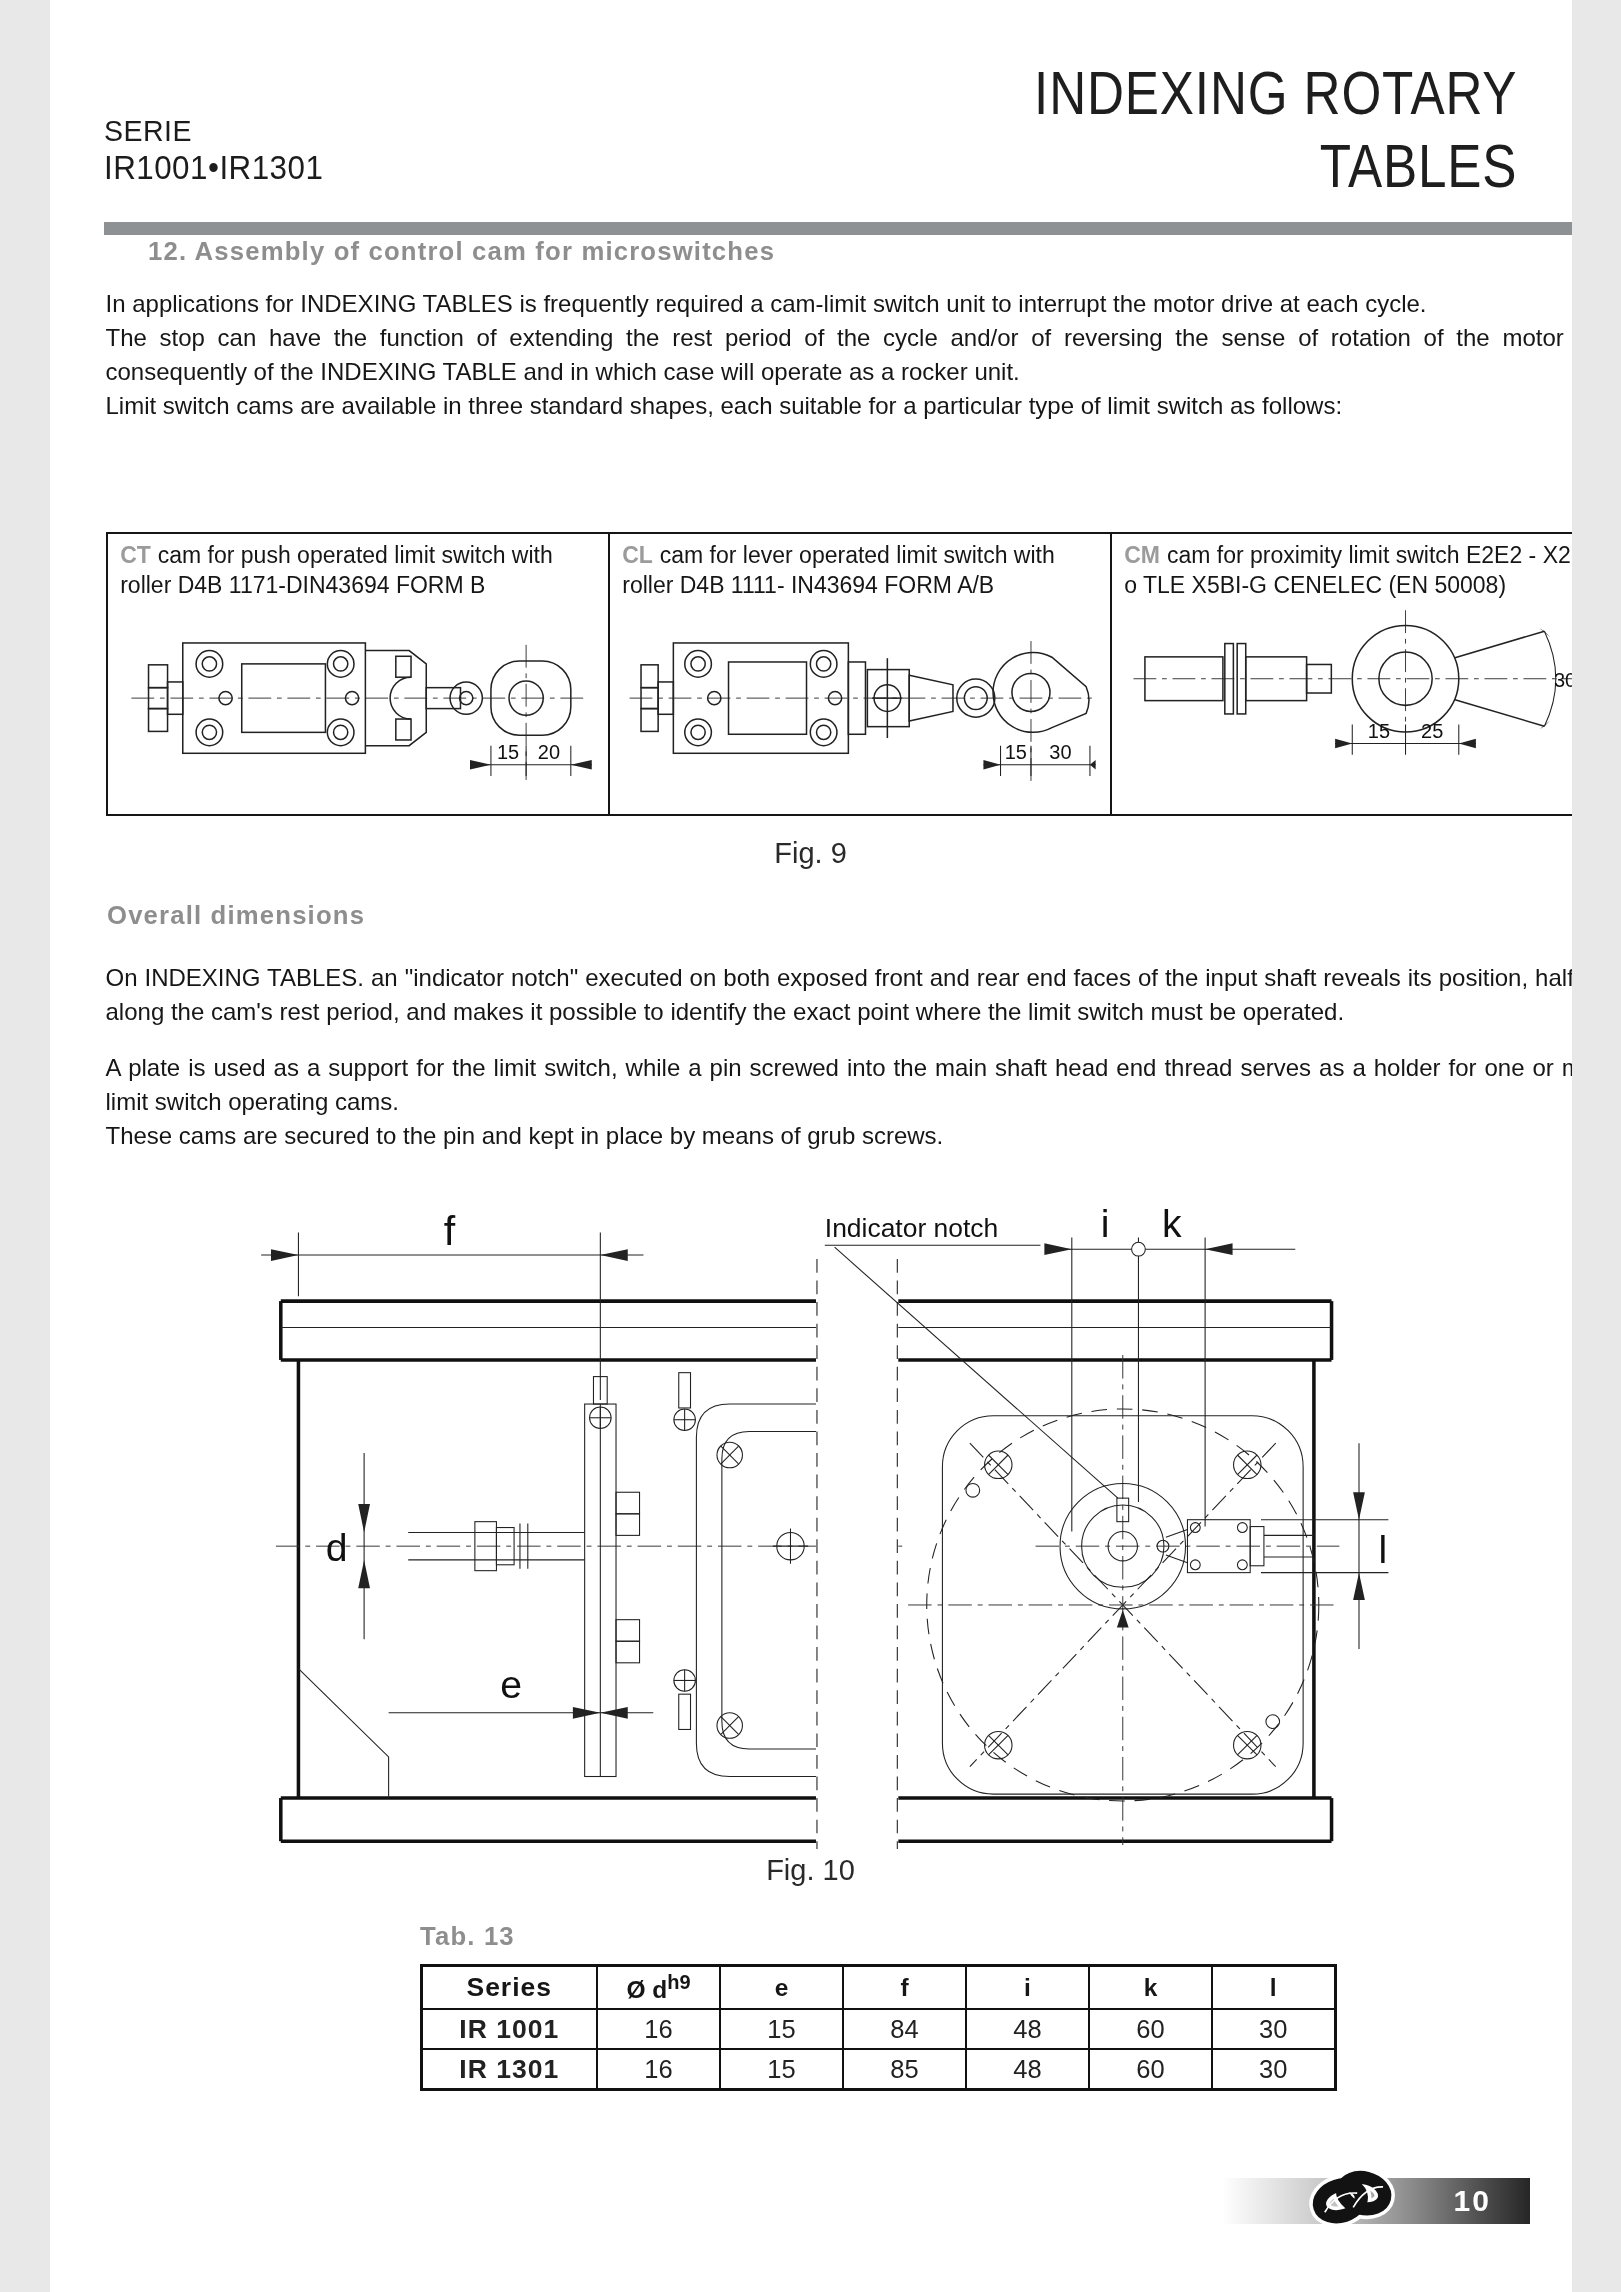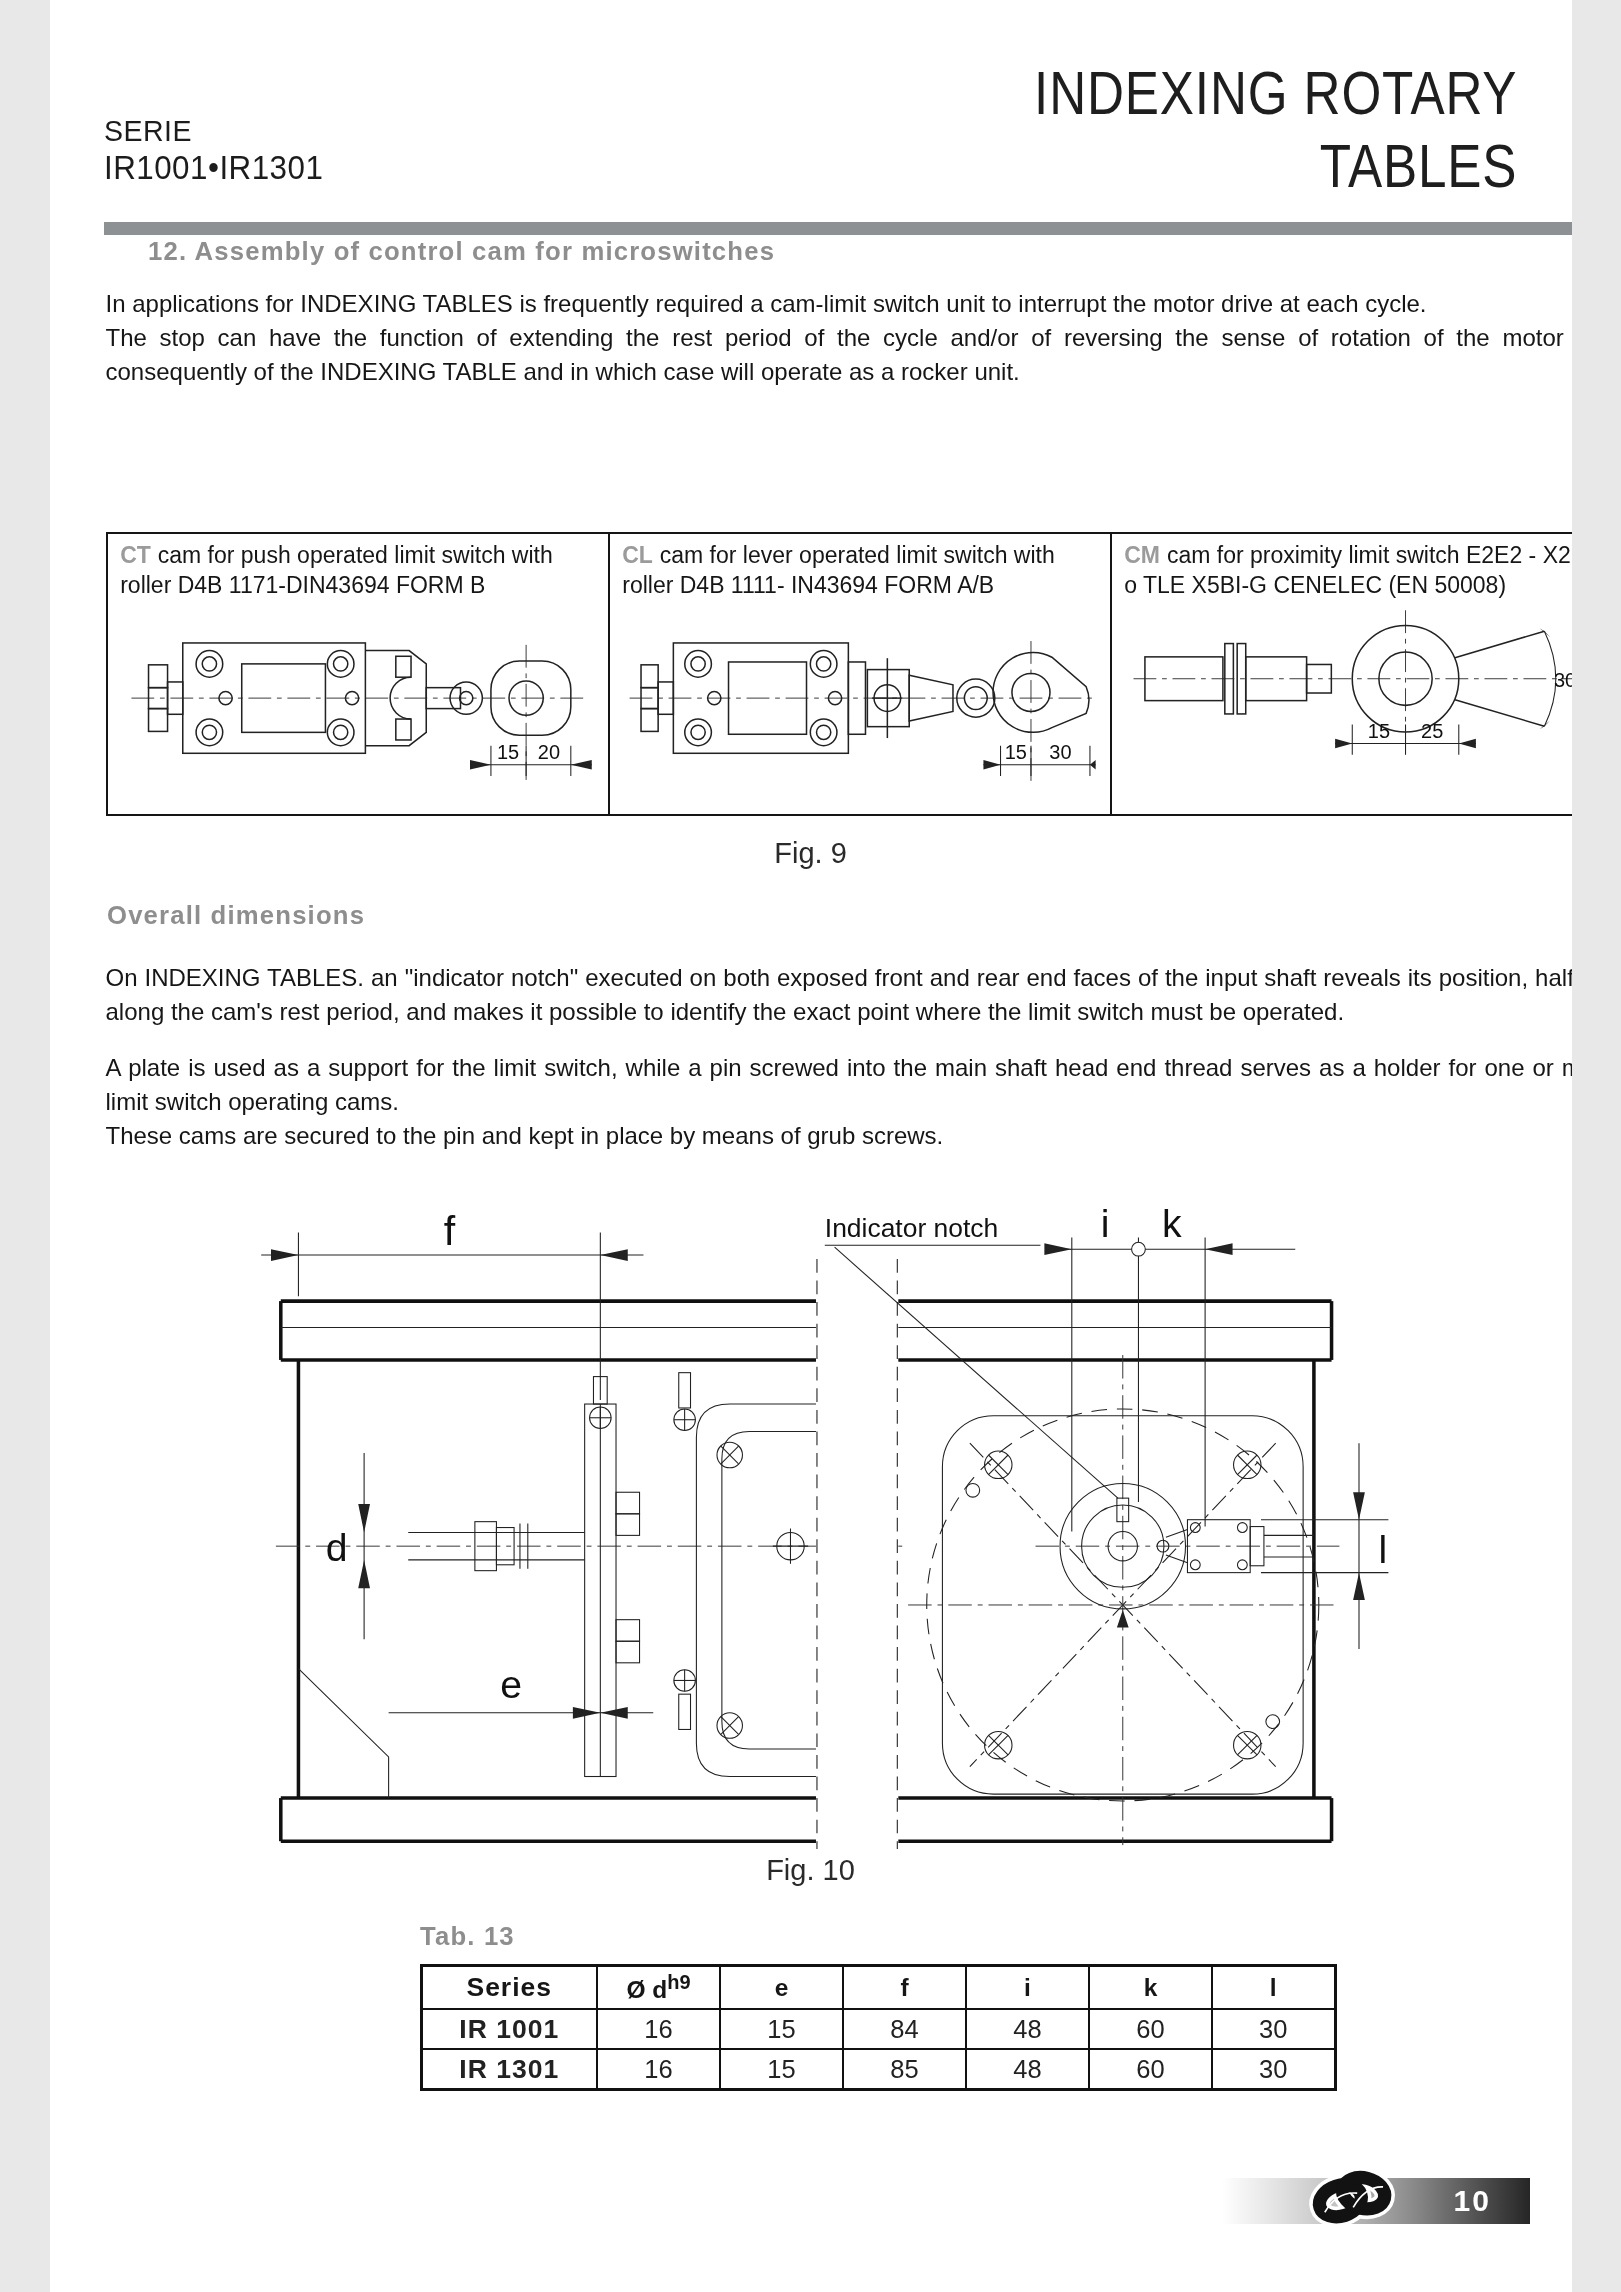--- a/index.html
+++ b/index.html
@@ -75,20 +75,21 @@
   <div class="abs doc-title">
     <div>INDEXING ROTARY</div>
     <div>TABLES</div>
   </div>
   <div class="abs graybar"></div>
 
   <div class="abs h-grey h12">12. Assembly of control cam for microswitches</div>
   <div class="abs paras p-top1">
     <p>In applications for INDEXING TABLES is frequently required a cam-limit switch unit to interrupt the motor drive at each cycle.</p>
     <p>The stop can have the function of extending the rest period of the cycle and/or of reversing the sense of rotation of the motor and consequently of the INDEXING TABLE and in which case will operate as a rocker unit.</p>
+    <p>Limit switch cams are available in three standard shapes, each suitable for a particular type of limit switch as follows:</p>
   </div>
 
   <div class="abs fig9">
 
     <div class="f9cell">
       <p class="f9text"><span class="f9code">CT</span><span>cam for push operated limit switch with roller D4B 1171-DIN43694 FORM B</span></p>
       <svg class="f9svg" viewBox="0 0 500 205" style="height:201px">
         <line class="cl" x1="12" y1="100" x2="492" y2="100"></line>
         <line class="cl" x1="427" y1="44" x2="427" y2="186"></line>
         <g class="ln">

